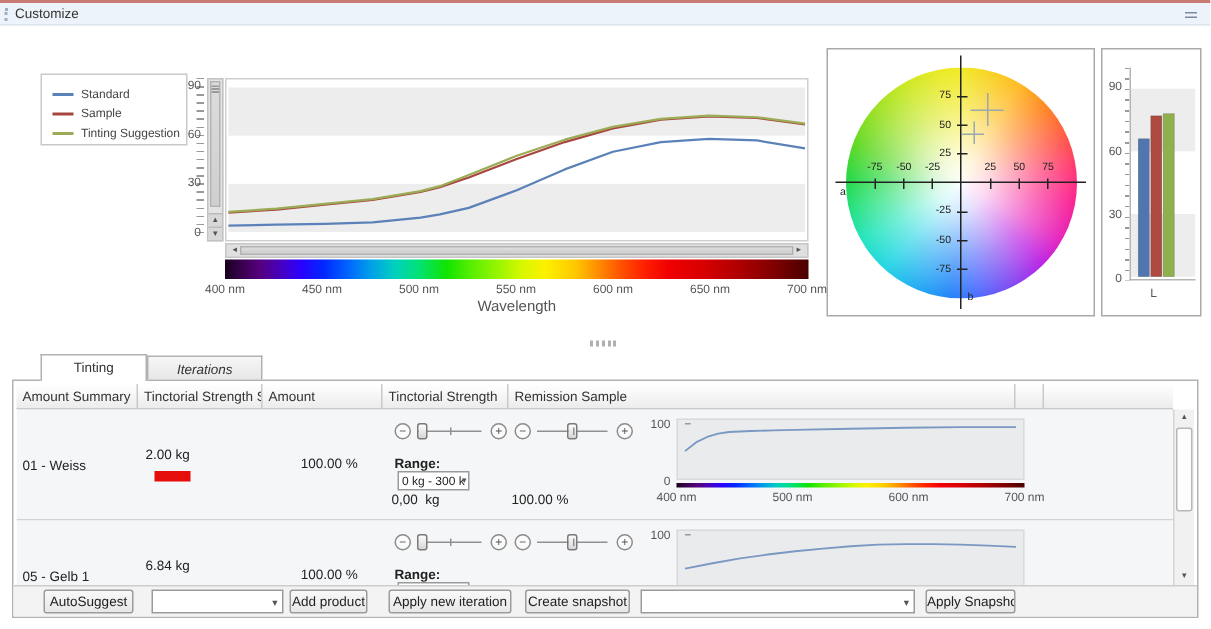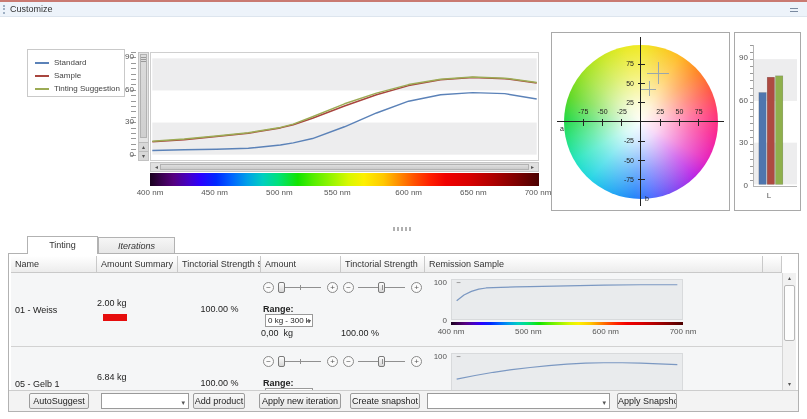--- a/index.html
+++ b/index.html
@@ -200,20 +200,21 @@
         <polyline points="0.0,98.3 32.3,97.7 64.7,97.2 97.0,96.1 129.3,92.9 142.3,90.7 161.7,86.4 194.0,74.5 226.3,60.5 258.7,48.6 291.0,42.1 323.3,40.0 355.7,41.0 388.0,46.4" fill="none" stroke="#5b82b8" stroke-width="1.5" stroke-linejoin="round"></polyline>
         <polyline points="0.0,89.6 32.3,87.5 64.7,84.2 97.0,81.0 129.3,75.6 142.3,72.4 161.7,65.9 194.0,53.5 226.3,42.1 258.7,32.9 291.0,27.0 323.3,24.8 355.7,25.9 388.0,30.2" fill="none" stroke="#a8453e" stroke-width="1.5" stroke-linejoin="round"></polyline>
         <polyline points="0.0,89.1 32.3,86.9 64.7,83.7 97.0,80.5 129.3,75.1 142.3,71.8 161.7,64.3 194.0,51.3 226.3,40.5 258.7,31.9 291.0,26.5 323.3,24.3 355.7,25.4 388.0,29.7" fill="none" stroke="#9cab55" stroke-width="1.5" stroke-linejoin="round"></polyline>
       </svg>
     <div class="hscroll">
       <div class="hbtn left">◂</div>
       <div class="hthumb"></div>
       <div class="hbtn right">▸</div>
     </div>
     <div class="strip-main spectrum"></div>
+    <div class="xlabel-wave">Wavelength</div>
 
     <div class="wheel-panel">
       <div class="wheel"></div>
       <div class="axis-h"></div>
       <div class="axis-v"></div>
     <div class="wtick" style="left: 30.75px; top: 86px; width: 1px; height: 7px;"></div>
         <div class="wtick" style="left: 86px; top: 146.25px; width: 7px; height: 1px;"></div>
         <span class="wlabel" style="left: 19.25px; top: 75px; width: 24px; text-align: center;">-75</span>
         <span class="wlabel" style="left: 58px; top: 142.75px; width: 24px; text-align: right;">-75</span>
         <div class="wtick" style="left: 50px; top: 86px; width: 1px; height: 7px;"></div>
@@ -258,21 +259,20 @@
         <span class="tick-label" style="position: absolute; left: 26px; top: 158px; width: 16px; text-align: center;">L</span>
       </div>
 
     <div class="splitter"></div>
 
     <div class="tab active">Tinting</div>
     <div class="tab inactive">Iterations</div>
 
     <div class="panel">
       <div class="thead">
-        <div class="th c0">Name</div>
         <div class="th c1">Amount Summary</div>
         <div class="th c2">Tinctorial Strength Su...</div>
         <div class="th c3">Amount</div>
         <div class="th c4">Tinctorial Strength</div>
         <div class="th c5">Remission Sample</div>
         <div class="th c6"></div>
       </div>
 
       <div class="tbody">
 
@@ -394,18 +394,18 @@
       </div>
     </div>
 
   <span class="tick-label" style="left: 108px; top: 132.6px; width: 26px; text-align: right;">0</span>
       <span class="tick-label" style="left: 108px; top: 100.2px; width: 26px; text-align: right;">30</span>
       <span class="tick-label" style="left: 108px; top: 67.8px; width: 26px; text-align: right;">60</span>
       <span class="tick-label" style="left: 108px; top: 35.4px; width: 26px; text-align: right;">90</span>
       <span class="tick-label" style="left: 130px; top: 171px; width: 40px; text-align: center;">400 nm</span>
       <span class="tick-label" style="left: 194.667px; top: 171px; width: 40px; text-align: center;">450 nm</span>
       <span class="tick-label" style="left: 259.333px; top: 171px; width: 40px; text-align: center;">500 nm</span>
-      <span class="tick-label" style="left: 324px; top: 171px; width: 40px; text-align: left;">550 nm</span>
+      <span class="tick-label" style="left: 324px; top: 171px; width: 40px; text-align: center;">550 nm</span>
       <span class="tick-label" style="left: 388.667px; top: 171px; width: 40px; text-align: center;">600 nm</span>
       <span class="tick-label" style="left: 453.333px; top: 171px; width: 40px; text-align: center;">650 nm</span>
       <span class="tick-label" style="left: 518px; top: 171px; width: 40px; text-align: center;">700 nm</span>
     </div>
 </div>
 
 </body></html>

